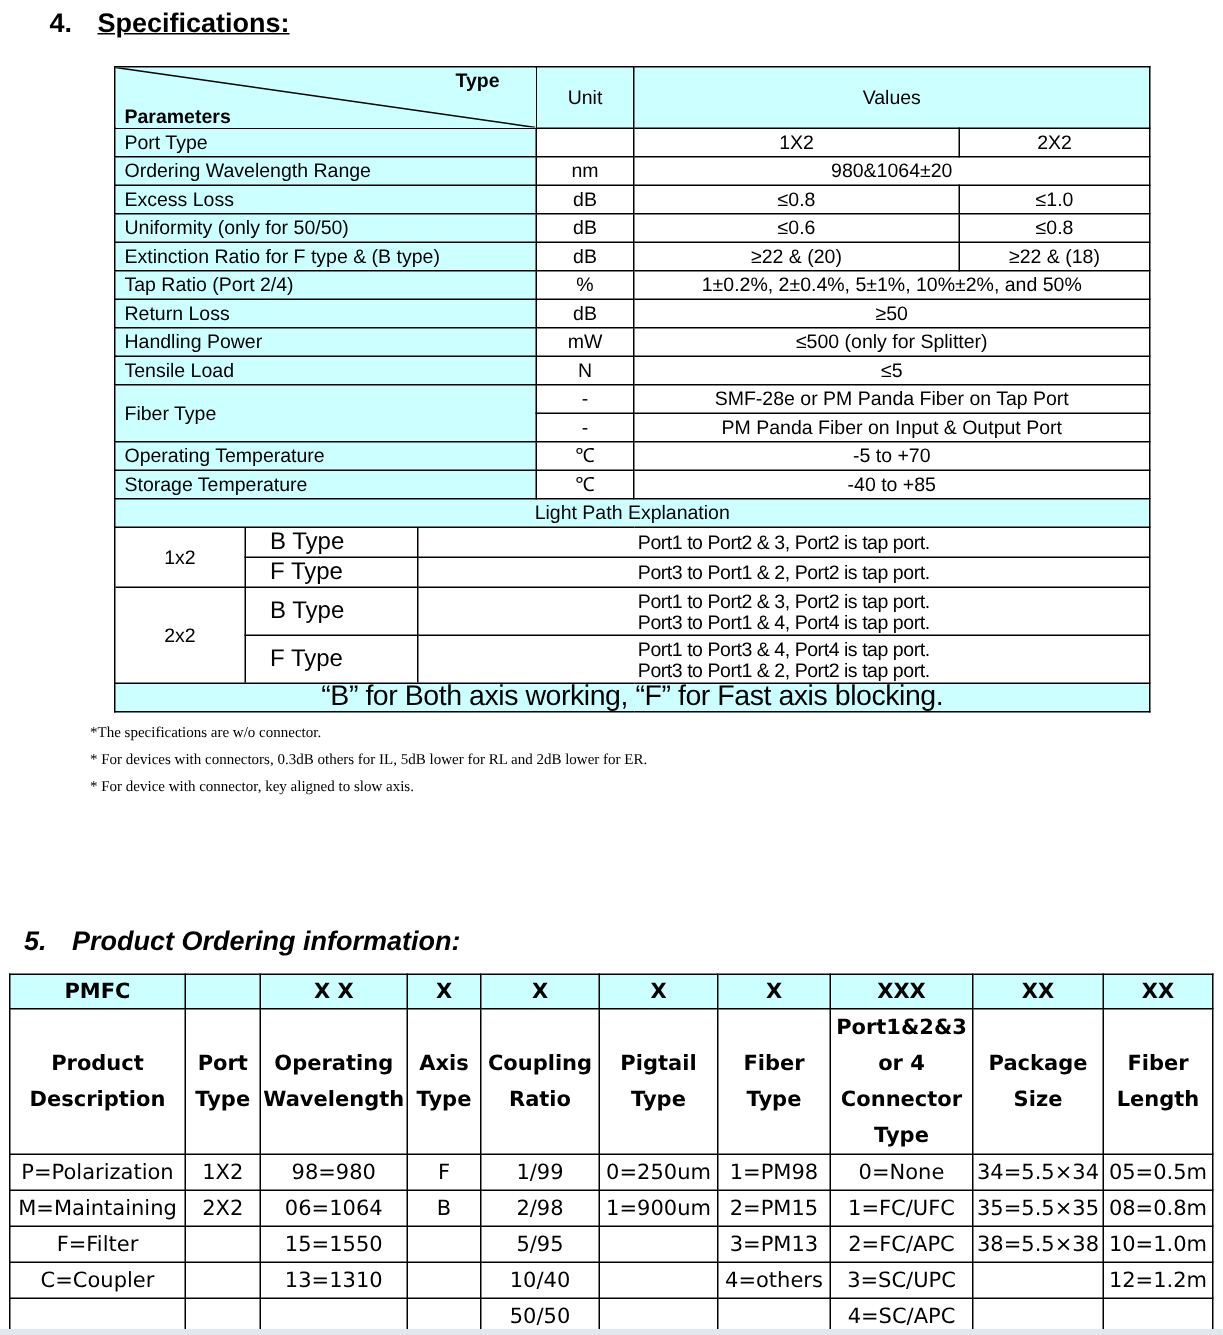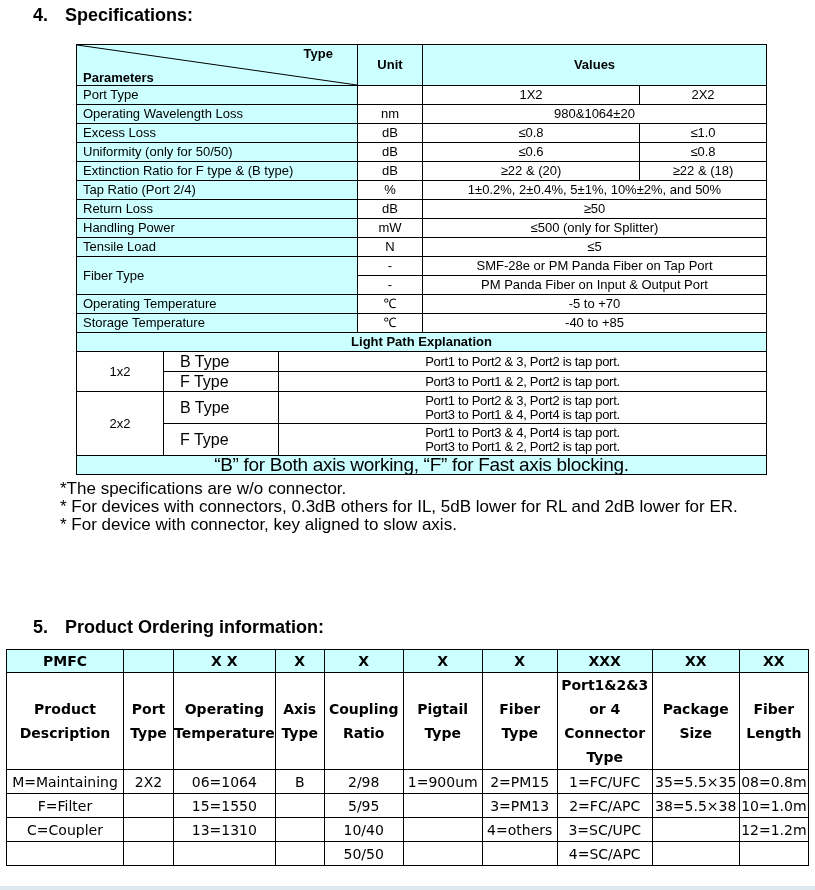--- a/index.html
+++ b/index.html
@@ -1,42 +1,42 @@
 <!DOCTYPE html>
 <html><head>
 <meta charset="utf-8">
 <style>
   html, body { margin:0; padding:0; background:#ffffff; }
   body { width:815px; height:890px; position:relative; overflow:hidden; font-family:"Liberation Sans", sans-serif; color:#000; }
   .h { position:absolute; font-weight:bold; font-size:18px; }
   .h .num { display:inline-block; width:32px; }
-  #h4 { left:33px; top:5px; }
-  #h5 { left:33px; top:617px; }
+  #h4 { left:33px; top:5px;text-decoration:underline; }
+  #h5 { left:16px; top:617px;font-style:italic; }
 
   table { border-collapse:collapse; position:absolute; }
   td { border:1px solid #000; padding:0; }
 
   
   #spec { left:76px; top:44px; width:691px; font-size:13px; }
   #spec td { height:18px; line-height:18px; }
   #spec .param { background:#ccffff; padding-left:6px; text-align:left; width:274px;margin-left:40px; }
   #spec .unit { text-align:center; width:64px; }
   #spec .val { text-align:center; }
-  #spec .hdr { background:#ccffff; font-weight:bold; text-align:center; }
+  #spec .hdr { background:#ccffff; font-weight:normal; text-align:center; }
   #spec .diag { position:relative; height:40px; background:#ccffff; }
   #spec .diag svg { position:absolute; left:0; top:0; }
   #spec .diag .type { position:absolute; right:24px; top:0px; font-weight:bold; }
   #spec .diag .params { position:absolute; left:6px; bottom:-2px; font-weight:bold; }
   #spec .lp td { text-align:center; }
   #spec .lp .c1 { width:86px; }
   #spec .lp .c2 { width:98px; text-align:left; padding-left:16px; font-size:16px; }
   #spec .lp .txt { font-size:13px; line-height:14px; font-family:Liberation Sans, sans-serif; letter-spacing:-0.3px; }
   #spec .cyan { background:#ccffff; }
 
-  .notes { position:absolute; left:60px; top:480px; font-size:17px; line-height:18px; }
+  .notes { position:absolute; left:60px; top:480px; font-size:10px; line-height:18px;font-family:Liberation Serif, serif; }
 
   
   #order { left:6px; top:649px; width:803px; font-size:14px; font-family:"DejaVu Sans", sans-serif; }
   #order td { text-align:center; }
   #order .top td { background:#ccffff; font-weight:bold; height:22px; }
   #order .lbl td { font-weight:bold; height:92px; line-height:24px; }
   #order .row td { height:23px; }
   .foot { position:absolute; left:0; top:886px; width:815px; height:4px; background:#dde8ef; }
 </style>
 </head>
@@ -59,21 +59,21 @@
     <td class="hdr unit">Unit</td>
     <td class="hdr" colspan="2">Values</td>
   </tr>
   <tr>
     <td class="param">Port Type</td>
     <td class="unit"></td>
     <td class="val" style="width:216px">1X2</td>
     <td class="val">2X2</td>
   </tr>
   <tr>
-    <td class="param">Operating Wavelength Loss</td>
+    <td class="param">Ordering Wavelength Range</td>
     <td class="unit">nm</td>
     <td class="val" colspan="2">980&amp;1064±20</td>
   </tr>
   <tr>
     <td class="param">Excess Loss</td>
     <td class="unit">dB</td>
     <td class="val">≤0.8</td>
     <td class="val">≤1.0</td>
   </tr>
   <tr>
@@ -196,21 +196,21 @@
     <td>
           <div>Product</div>
           <div>Description</div>
         </td>
     <td>
           <div>Port</div>
           <div>Type</div>
         </td>
     <td>
           <div>Operating</div>
-          <div>Temperature</div>
+          <div>Wavelength</div>
         </td>
     <td>
           <div>Axis</div>
           <div>Type</div>
         </td>
     <td>
           <div>Coupling</div>
           <div>Ratio</div>
         </td>
     <td>
@@ -228,20 +228,32 @@
           <div>Type</div>
         </td>
     <td>
           <div>Package</div>
           <div>Size</div>
         </td>
     <td>
           <div>Fiber</div>
           <div>Length</div>
         </td>
+  </tr>
+  <tr class="row">
+    <td>P=Polarization</td>
+        <td>1X2</td>
+        <td>98=980</td>
+        <td>F</td>
+        <td>1/99</td>
+        <td>0=250um</td>
+        <td>1=PM98</td>
+        <td>0=None</td>
+        <td>34=5.5×34</td>
+        <td>05=0.5m</td>
   </tr>
   <tr class="row">
     <td>M=Maintaining</td>
         <td>2X2</td>
         <td>06=1064</td>
         <td>B</td>
         <td>2/98</td>
         <td>1=900um</td>
         <td>2=PM15</td>
         <td>1=FC/UFC</td>

